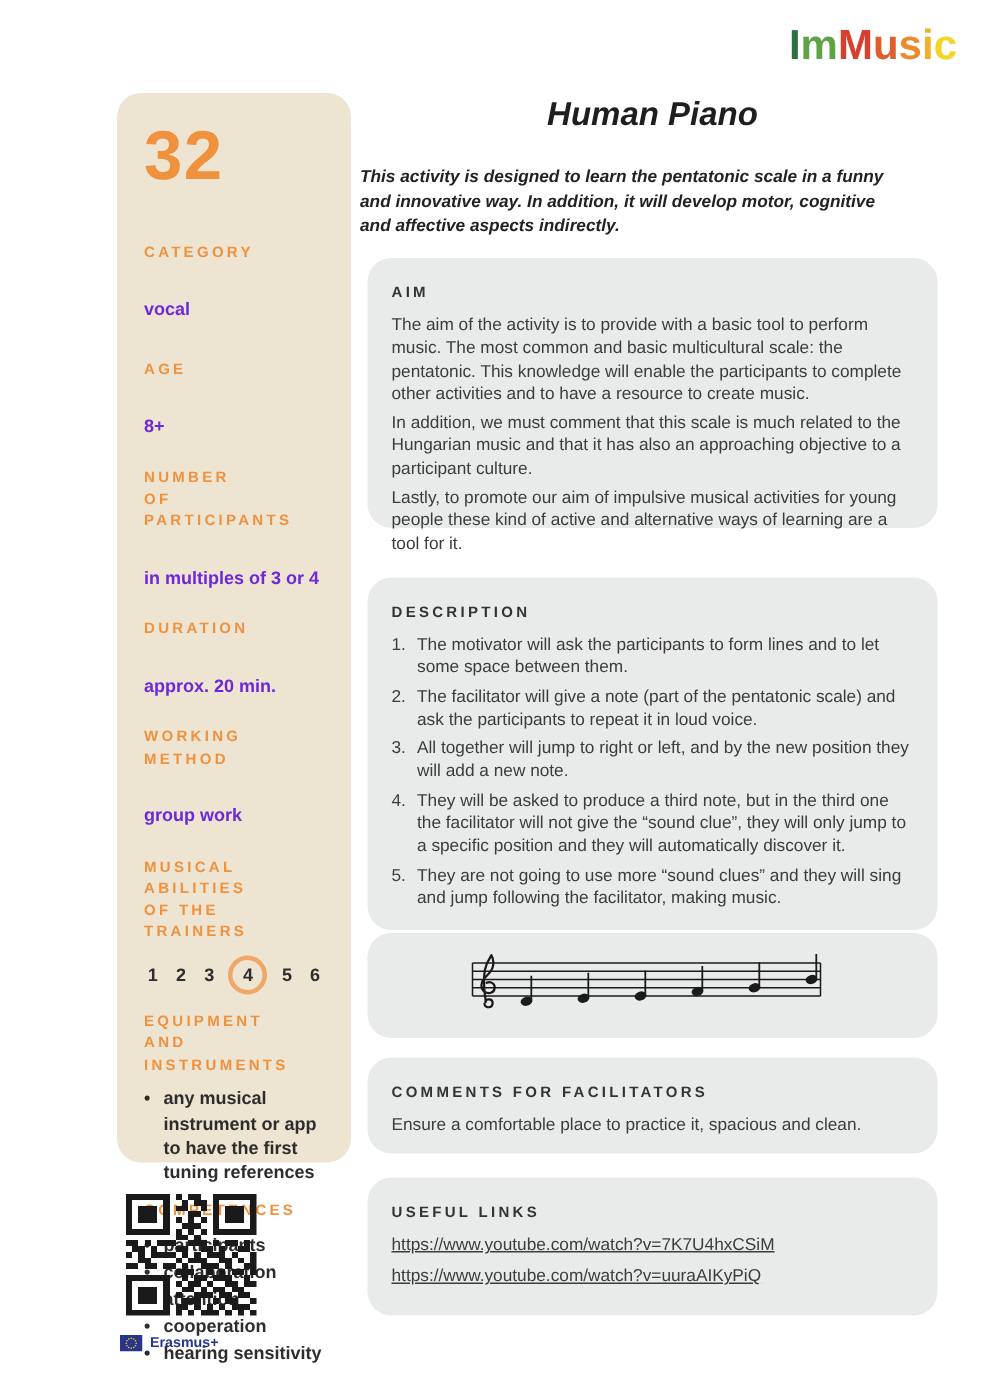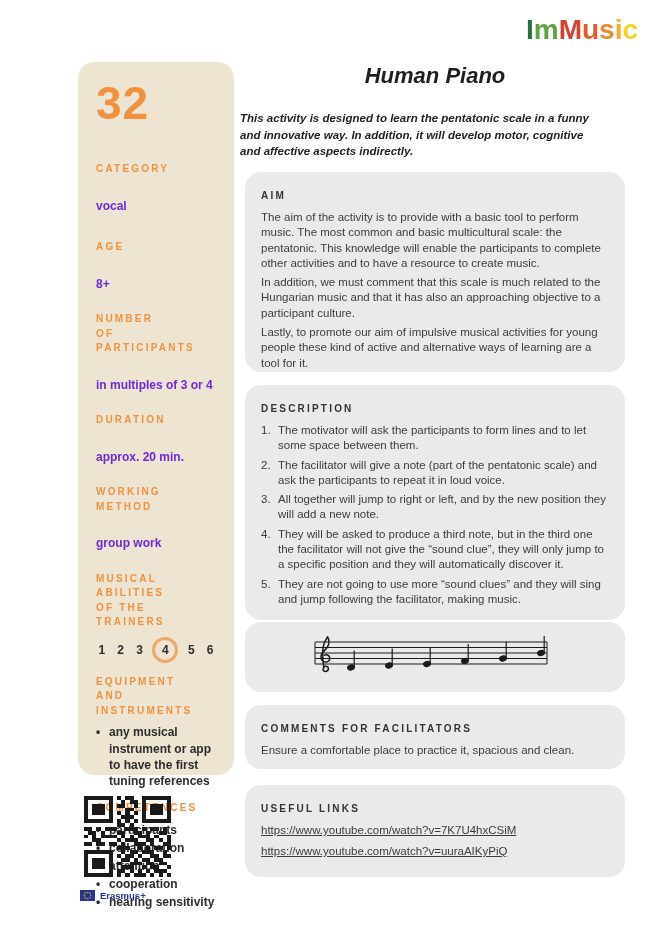--- a/index.html
+++ b/index.html
@@ -26,21 +26,21 @@
 
   
   .page-title{position:absolute;left:245px;width:380px;top:63px;text-align:center;
               font-size:22px;font-weight:800;color:#1e1e1e;font-style:italic;}
   .page-subtitle{position:absolute;left:240px;width:390px;top:110px;
                  font-size:11.5px;font-weight:700;font-style:italic;color:#222;line-height:1.45;}
   .box{position:absolute;left:245px;width:380px;background:#E9EAEA;border-radius:16px;
        padding:18px 16px;box-sizing:border-box;}
   .box-heading{font-size:10px;font-weight:700;color:#333;letter-spacing:2.2px;margin-bottom:9px;}
   .box p{margin:0 0 4px;font-size:11.5px;line-height:1.33;color:#3c3c3c;}
-  .box-aim{top:172px;height:200px;}
+  .box-aim{top:172px;height:180px;}
   .box-desc{top:385px;height:235px;padding-bottom:10px;}
   .desc-list{margin:0;padding:0;list-style:none;counter-reset:li;}
   .desc-list li{counter-increment:li;position:relative;padding-left:17px;
                 font-size:11.5px;line-height:1.33;color:#3c3c3c;margin-bottom:4px;}
   .desc-list li::before{content:counter(li) ".";position:absolute;left:0;}
   .box-score{top:622px;height:70px;padding:14px 16px;}
   .box-comments{top:705px;height:64px;}
   .box-links{top:785px;height:92px;}
   .link-item{display:block;font-size:11.5px;color:#3c3c3c;text-decoration:underline;
              line-height:1.3;margin-bottom:6px;}

